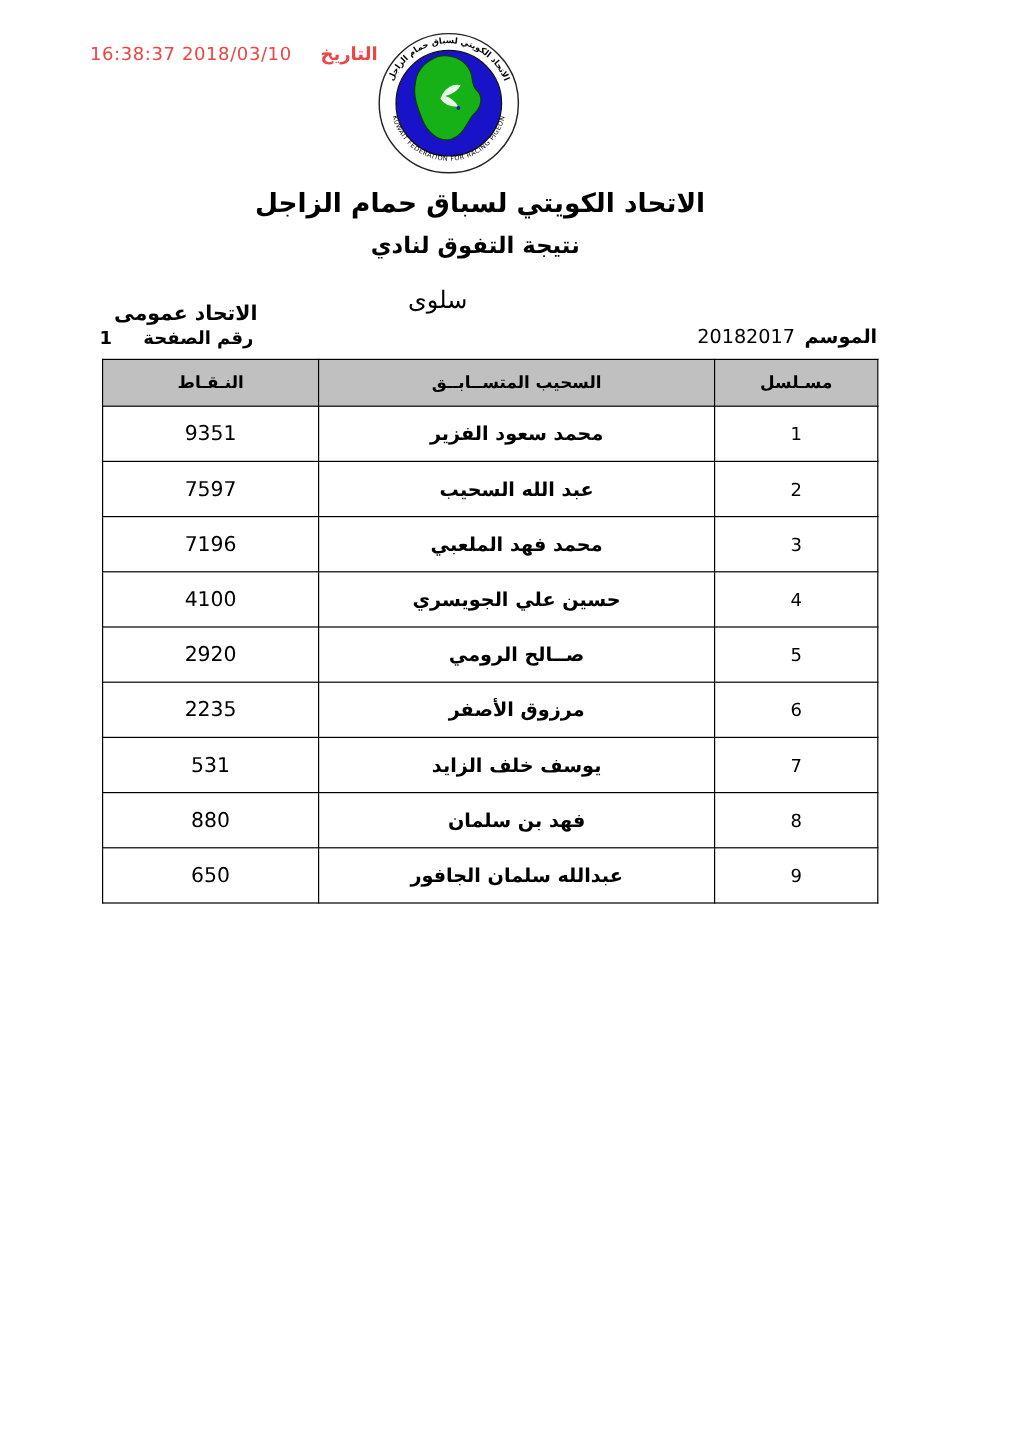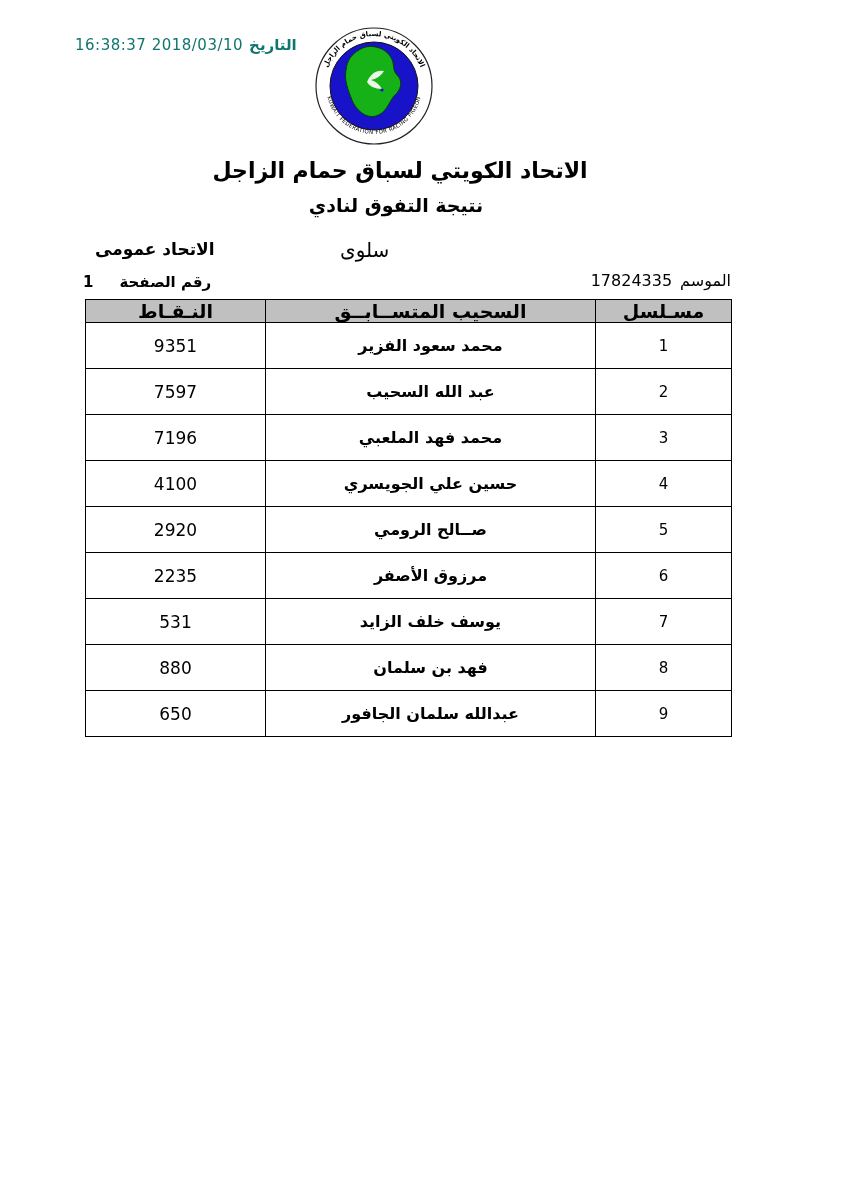--- a/index.html
+++ b/index.html
@@ -15,23 +15,23 @@
   }
 
   
   .date-line {
     position: absolute;
     top: 36px;
     left: 75px;
     display: flex;
     direction: ltr;
     align-items: baseline;
-    gap: 6px;
+    gap: 24px;
     font-size: 15px;
-    color: #0f766e;
+    color: #ef4444;
   }
   .date-line .value { font-weight: normal; letter-spacing: 0.5px; }
   .date-line .label { font-weight: bold; }
 
   
   .logo-wrap {
     position: absolute;
     top: 26px;
     left: 314px;
     width: 120px;
@@ -57,21 +57,21 @@
     width: 792px;
     text-align: center;
     font-size: 19px;
     font-weight: bold;
     color: #000000;
     direction: rtl;
   }
 
   .union-type {
     position: absolute;
-    top: 239px;
+    top: 252px;
     left: 95px;
     font-size: 17px;
     font-weight: bold;
     direction: rtl;
   }
   .club-name {
     position: absolute;
     top: 238px;
     left: 340px;
     font-size: 20px;
@@ -81,21 +81,21 @@
   .season-group {
     position: absolute;
     top: 271px;
     right: 117px;
     display: flex;
     direction: rtl;
     align-items: baseline;
     gap: 8px;
     font-size: 16px;
   }
-  .season-group .label { font-weight: normal; }
+  .season-group .label { font-weight: bold; }
   .season-group .value { font-weight: normal; direction: ltr; }
 
   .pagenum-group {
     position: absolute;
     top: 273px;
     left: 83px;
     display: flex;
     direction: ltr;
     align-items: baseline;
     gap: 26px;
@@ -118,22 +118,22 @@
     border: 1px solid #000;
     text-align: center;
     vertical-align: middle;
     color: #000;
     overflow: hidden;
     white-space: nowrap;
   }
   table.results th {
     background: #c0c0c0;
     font-weight: bold;
-    font-size: 19px;
-    height: 19px;
+    font-size: 14px;
+    height: 39px;
   }
   table.results td { height: 46px; }
   col.c-serial { width: 136px; }
   col.c-name   { width: 330px; }
   col.c-points { width: 180px; }
   td.cell-serial { font-size: 15px; font-weight: normal; }
   td.cell-name   { font-size: 16px; font-weight: bold; }
   td.cell-points { font-size: 17px; font-weight: normal; direction: ltr; }
 </style>
 </head>
@@ -169,21 +169,21 @@
   </div>
 
   <div class="title">الاتحاد الكويتي لسباق حمام الزاجل</div>
   <div class="subtitle">نتيجة التفوق لنادي</div>
 
   <div class="union-type">الاتحاد عمومى</div>
   <div class="club-name">سلوى</div>
 
   <div class="season-group">
     <span class="label">الموسم</span>
-    <span class="value">17824335</span>
+    <span class="value">20182017</span>
   </div>
 
   <div class="pagenum-group">
     <span class="num">1</span>
     <span class="label">رقم الصفحة</span>
   </div>
 
   <table class="results">
     <colgroup>
       <col class="c-serial">

